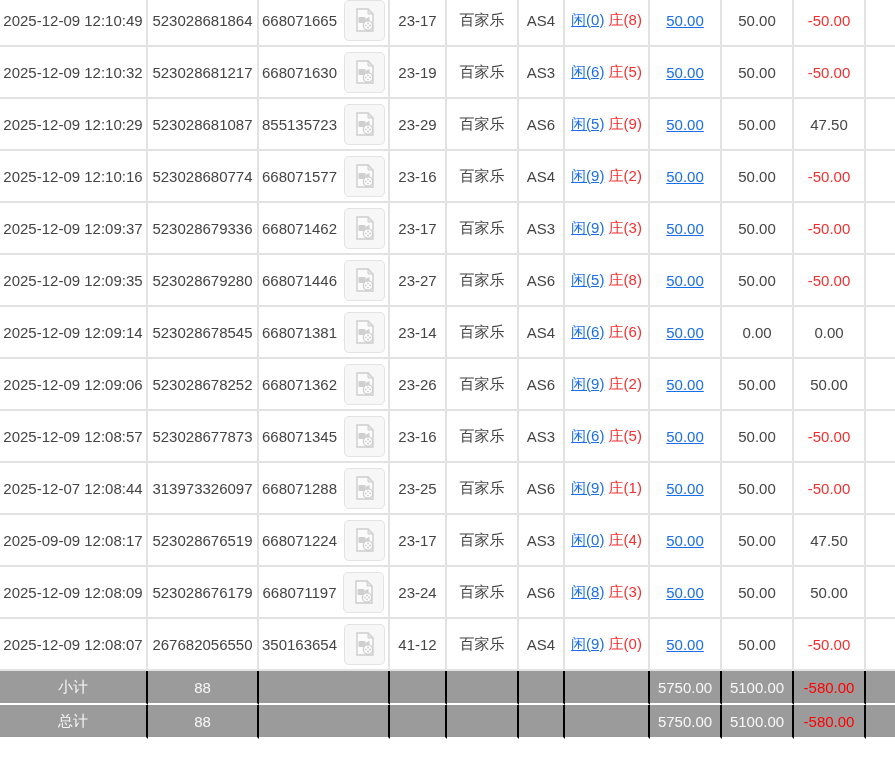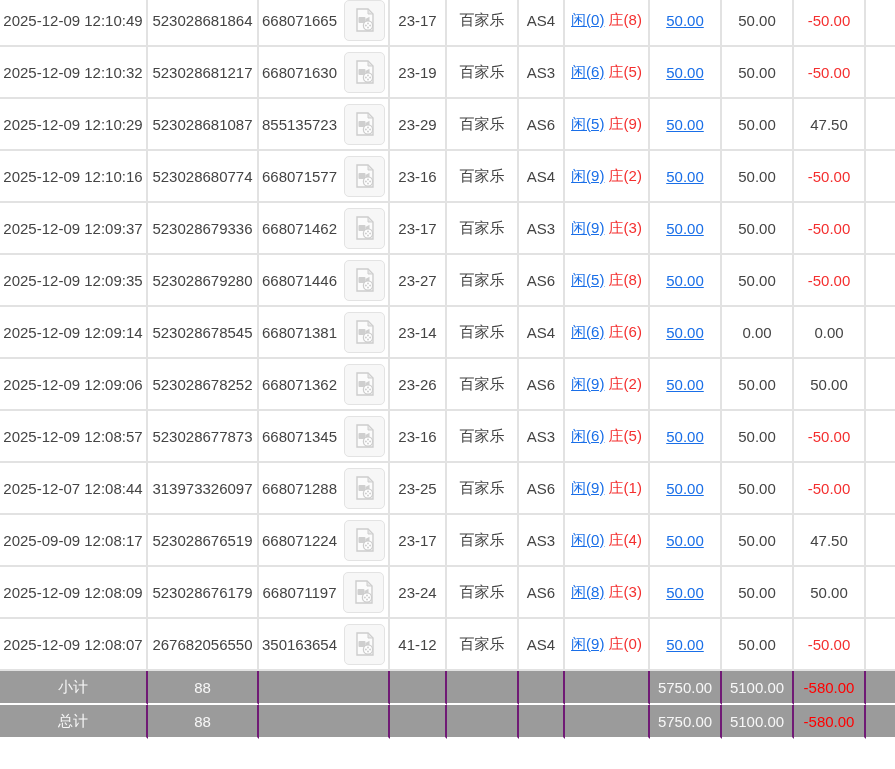--- a/index.html
+++ b/index.html
@@ -40,21 +40,21 @@
     width:41px;height:41px;flex:0 0 41px;
     border:1px solid #e3e3e3;border-radius:5px;background:#f7f7f7;
     display:inline-flex;align-items:center;justify-content:center;
     cursor:pointer;padding:0;
   }
   .video-btn svg{display:block;}
   .result-cell span + span{margin-left:0;}
   
   tr.summary-row td{
     background:var(--footer-bg);
-    border-right:2px solid #701a75;
+    border-right:2px solid #000000;
     border-bottom:2px solid #fff;
     color:#f7f7f7;height:34px;
   }
   tr.summary-row td.neg{color:var(--footer-red);}
 </style>
 </head>
 <body>
 
 <div class="viewport">
   <table>

